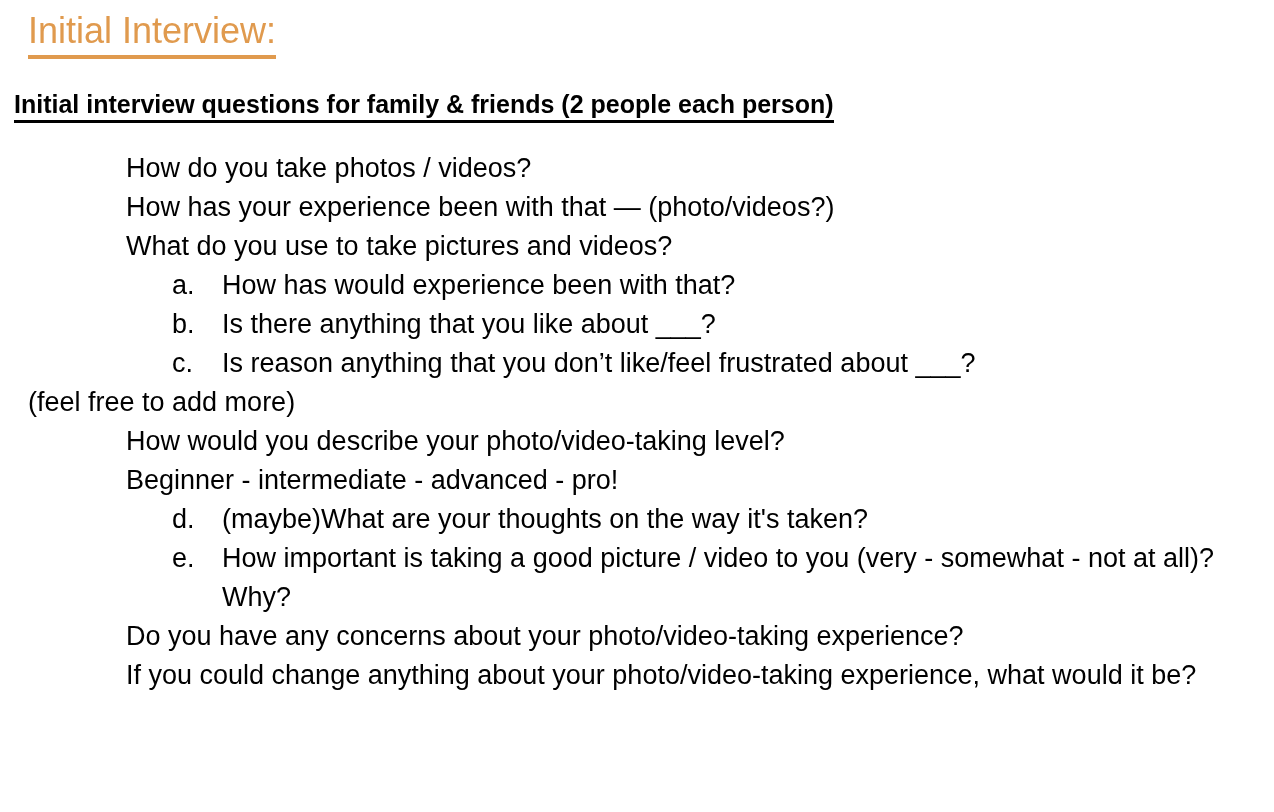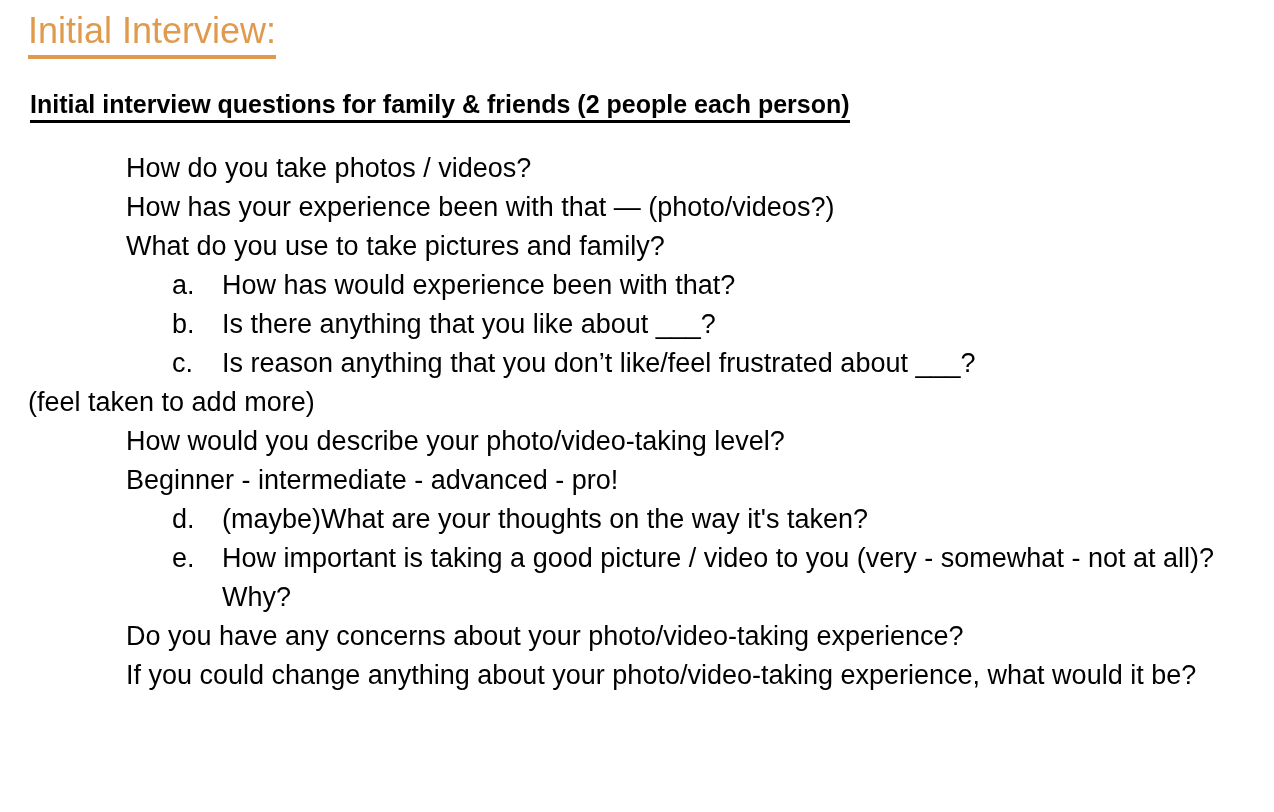--- a/index.html
+++ b/index.html
@@ -36,21 +36,21 @@
   }
   .doc-title .tx {
     display: inline-block;
     border-bottom: 4px solid #e09a4e;
     padding-bottom: 1px;
   }
 
   
   .doc-subtitle {
     position: absolute;
-    left: 30px;
+    left: 14px;
     top: 88px;
     font-size: 25px;
     line-height: 32px;
     font-weight: bold;
     color: #000000;
     white-space: nowrap;
   }
   .doc-subtitle .tx {
     display: inline-block;
     border-bottom: 3px solid #000000;
@@ -107,25 +107,25 @@
     <span class="tx">Initial Interview:</span>
   </div>
 
   <div class="doc-subtitle">
     <span class="tx">Initial interview questions for family &amp; friends (2 people each person)</span>
   </div>
 
   <div class="body-block">
       <div class="line lvl-q"><span>How do you take photos / videos?</span></div>
       <div class="line lvl-q"><span>How has your experience been with that — (photo/videos?)</span></div>
-      <div class="line lvl-q"><span>What do you use to take pictures and family?</span></div>
+      <div class="line lvl-q"><span>What do you use to take pictures and videos?</span></div>
       <div class="line lvl-sub"><span class="marker">a.</span><span>How has would experience been with that?</span></div>
       <div class="line lvl-sub"><span class="marker">b.</span><span>Is there anything that you like about ___?</span></div>
       <div class="line lvl-sub"><span class="marker">c.</span><span>Is reason anything that you don’t like/feel frustrated about ___?</span></div>
-      <div class="line lvl-flush"><span>(feel taken to add more)</span></div>
+      <div class="line lvl-flush"><span>(feel free to add more)</span></div>
       <div class="line lvl-q"><span>How would you describe your photo/video-taking level?</span></div>
       <div class="line lvl-q"><span>Beginner - intermediate - advanced - pro!</span></div>
       <div class="line lvl-sub"><span class="marker">d.</span><span>(maybe)What are your thoughts on the way it's taken?</span></div>
       <div class="line lvl-sub"><span class="marker">e.</span><span>How important is taking a good picture / video to you (very - somewhat - not at all)? Why?</span></div>
       <div class="line lvl-q"><span>Do you have any concerns about your photo/video-taking experience?</span></div>
       <div class="line lvl-q"><span>If you could change anything about your photo/video-taking experience, what would it be?</span></div>
     </div>
 
 </div>
 

